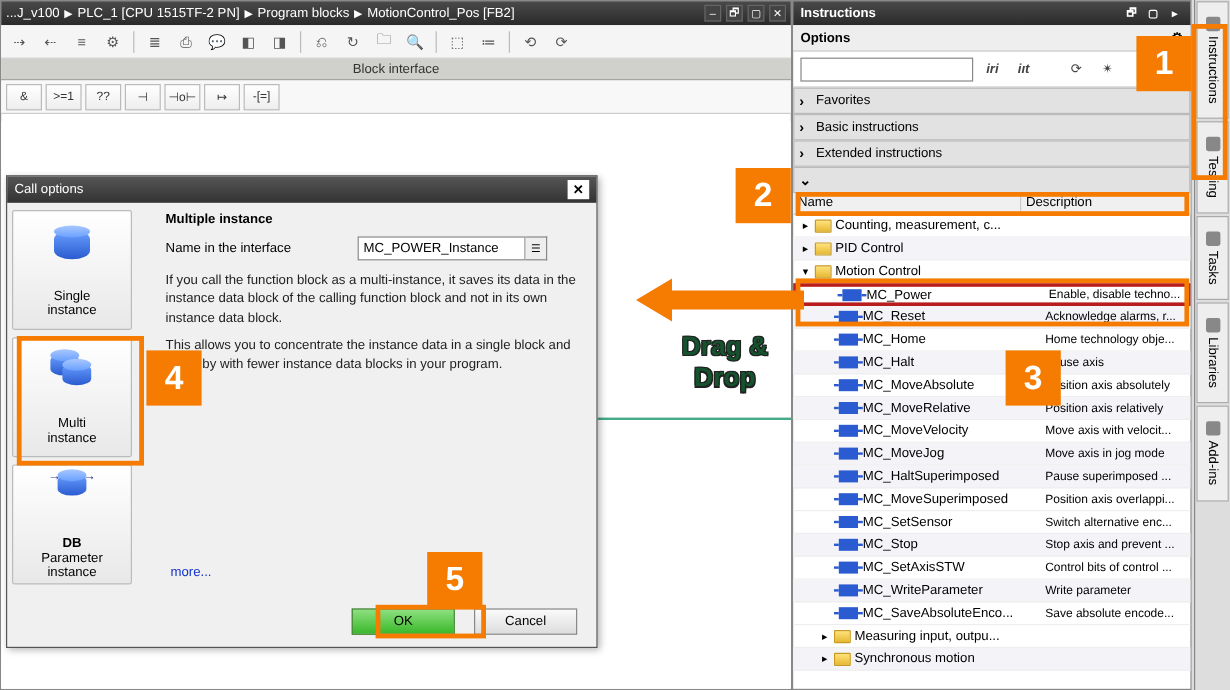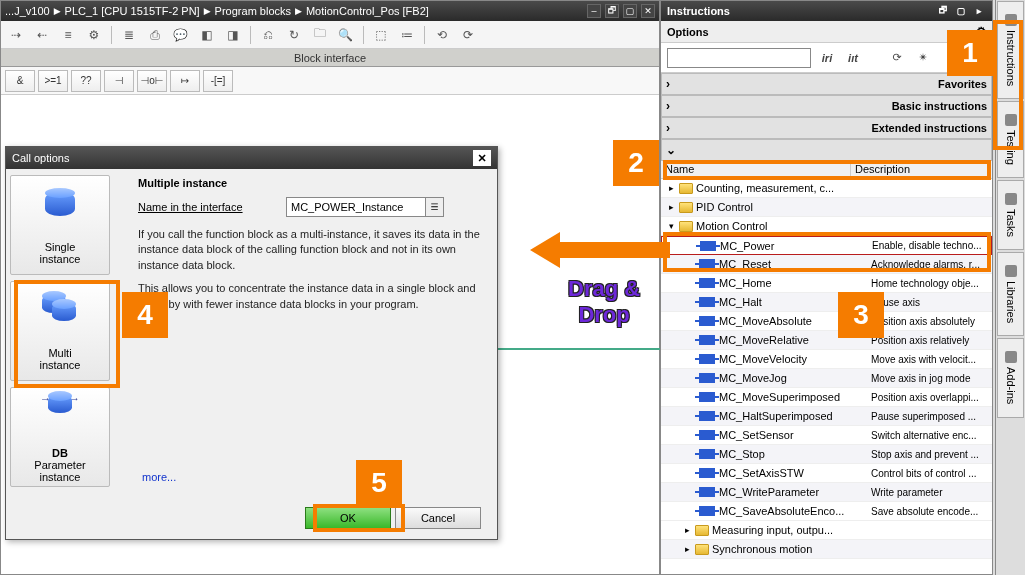--- a/index.html
+++ b/index.html
@@ -39,73 +39,73 @@
   .db-multi .db-cyl:nth-child(1){ left:0; top:0;}
   .db-multi .db-cyl:nth-child(2){ left:10px; top:8px;}
   .db-param { position: relative; width: 40px; height: 30px; }
   .db-param .db-cyl { width: 24px; height: 18px; margin: 0 auto; }
   .db-param .arrows { position:absolute; left:0; right:0; top: -4px; display:flex; justify-content:space-between; color:#2a3a90; font-size:10px; font-weight:bold;}
   .inst-opt .label { font-size: 11px; text-align: center; }
   
   .dialog-right { flex: 1; padding: 8px 12px; }
   .dialog-right h4 { font-size: 11px; font-weight: bold; margin-bottom: 8px; }
   .field-row { display: flex; align-items: center; margin-bottom: 10px; }
-  .field-row label { width: 148px; text-decoration: underline; }
+  .field-row label { width: 160px; }
   .field-row .inp-wrap { display: flex; align-items:flex-start; }
   .field-row input { width: 140px; height: 20px; border: 1px solid #888; padding: 0 4px; background:#fff; }
   .field-row .list-btn { width: 18px; height: 20px; border:1px solid #888; border-left:none; background:#eee; display:flex; align-items:center; justify-content:center; font-size:9px;}
   .dialog-right p { font-size: 11px; line-height: 1.4; margin-bottom: 8px; color: #222; }
   .more-link { color: #13c; text-decoration: none; position:absolute; bottom: 56px; left: 136px;}
   
-  .dialog-buttons { position: absolute; bottom: 10px; right: 16px; display: flex; gap: 4px; }
+  .dialog-buttons { position: absolute; bottom: 10px; right: 16px; display: flex; gap: 16px; }
   .dlg-btn { width: 86px; height: 22px; border: 1px solid #888; background: linear-gradient(#fafafa,#ddd); }
   .dlg-btn.ok { background: linear-gradient(#8de080,#3ab82a); border-color: #2a7a1a; }
   
   
   .inst-panel { position: absolute; right: 32px; top: 0; width: 333px; height: 575px; background: #fff; border: 1px solid #888; }
   .inst-title { background: linear-gradient(#4a4a4a,#2a2a2a); color: #fff; height: 20px; display: flex; align-items: center; padding: 0 6px; font-weight:bold;}
   .inst-title .win-ctrls { margin-left: auto; display: flex; gap: 4px; }
   .inst-title .win-ctrls span { width: 14px; height: 14px; font-size:9px; display:flex; align-items:center; justify-content:center;}
   .options-hdr { background: #eee; border-bottom: 1px solid #ccc; height: 22px; display: flex; align-items: center; padding: 0 6px; font-weight: bold; }
   .options-hdr .cog { margin-left:auto; }
   .search-row { height: 30px; display: flex; align-items: center; padding: 4px 6px; gap: 6px; border-bottom: 1px solid #ccc; }
   .search-row input { flex: 0 0 120px; height: 20px; border: 1px solid #888; }
   .search-row .srch-btn { width: 20px; height: 20px; display:flex; align-items:center; justify-content:center; color:#444;}
   
   .cat-hdr { background: #e2e2e2; border: 1px solid #bbb; height: 22px; display: flex; align-items: center; padding: 0 4px; cursor: pointer; }
   .cat-hdr .arrow { width: 14px; font-size: 12px; font-weight:bold; }
-  .cat-hdr .label { font-weight: bold; flex: 1; text-align: right; }
+  .cat-hdr .label { font-weight: normal; flex: 1; }
   
   .tree-hdr { display: flex; background: #f0f0f0; border-bottom: 1px solid #ccc; height: 18px; font-size: 10px; }
   .tree-hdr .col { padding: 2px 4px; }
   .col-name { width: 190px; border-right: 1px solid #ccc; }
   .col-desc { flex: 1; }
   
   .tree-body { }
   .tree-row { display: flex; align-items: center; height: 19px; padding-left: 4px; border-bottom: 1px solid #eee; }
   .tree-row.alt { background: #f4f4f8; }
   .tree-row .indent { display:inline-block; }
   .tree-row .tw { width:10px; display:inline-block; font-size: 9px; }
   .tree-row .folder { width: 14px; height: 11px; background: linear-gradient(#ffe27a,#e6b833); border: 1px solid #c89a1d; border-radius: 1px; display:inline-block; margin-right: 3px;}
   .tree-row .mc-ico { width: 16px; height: 10px; background: #2a5bd0; display: inline-block; margin-right: 4px; position:relative;}
   .tree-row .mc-ico::before { content:""; position:absolute; left:-4px; top:4px; width:4px; height:2px; background:#2a5bd0;}
   .tree-row .mc-ico::after { content:""; position:absolute; right:-4px; top:4px; width:4px; height:2px; background:#2a5bd0;}
   .tree-row .nm { display:inline-block; width: 150px; overflow:hidden; white-space:nowrap; text-overflow: ellipsis; }
   .tree-row .dsc { flex:1; overflow:hidden; white-space:nowrap; text-overflow: ellipsis; font-size: 10px; padding-left: 2px; }
-  .tree-row.hl { border: 1px solid #b91c1c; }
+  .tree-row.hl { border: 3px solid #b91c1c; }
   
   
   .side-tabs { position: absolute; right: 0; top: 0; width: 30px; height: 575px; background: #ddd; border-left: 1px solid #888; display: flex; flex-direction: column; }
   .side-tab { flex: 0 0 auto; writing-mode: vertical-rl; padding: 12px 4px; background: #eee; border: 1px solid #aaa; margin: 1px; font-size: 11px; text-align:center; display:flex; align-items:center; gap:4px;}
   .side-tab .dot { width: 12px; height: 12px; background: #888; border-radius: 2px; writing-mode: horizontal-tb;}
   
   
   .anno-box { position: absolute; border: 4px solid #f57c00; pointer-events: none; }
   .anno-num { position: absolute; width: 46px; height: 46px; background: #f57c00; color: #fff; font-size: 28px; font-weight: bold; display: flex; align-items: center; justify-content: center; pointer-events: none; }
-  .drag-label { position: absolute; color: #6d28d9; font-size: 22px; font-weight: 900; text-shadow: -1px -1px 0 #222, 1px -1px 0 #222, -1px 1px 0 #222, 1px 1px 0 #222; pointer-events:none; text-align:center;}
+  .drag-label { position: absolute; color: #14532d; font-size: 22px; font-weight: 900; text-shadow: -1px -1px 0 #222, 1px -1px 0 #222, -1px 1px 0 #222, 1px 1px 0 #222; pointer-events:none; text-align:center;}
   .arrow-svg { position: absolute; pointer-events: none; }
 </style>
 </head>
 <body>
 
 <div class="editor-area">
   <div class="title-bar">
     <span>...J_v100</span>
       <span class="crumb-sep">▶</span>
     <span>PLC_1 [CPU 1515TF-2 PN]</span>
@@ -319,31 +319,31 @@
         <span class="mc-ico"></span>
         <span class="nm">MC_MoveVelocity</span>
         <span class="dsc">Move axis with velocit...</span>
       </div>
       <div class="tree-row alt ">
         <span class="indent" style="width:34px"></span>
         <span class="mc-ico"></span>
         <span class="nm">MC_MoveJog</span>
         <span class="dsc">Move axis in jog mode</span>
       </div>
+      <div class="tree-row alt ">
+        <span class="indent" style="width:34px"></span>
+        <span class="mc-ico"></span>
+        <span class="nm">MC_HaltSuperimposed</span>
+        <span class="dsc">Pause superimposed ...</span>
+      </div>
       <div class="tree-row  ">
         <span class="indent" style="width:34px"></span>
         <span class="mc-ico"></span>
         <span class="nm">MC_MoveSuperimposed</span>
         <span class="dsc">Position axis overlappi...</span>
-      </div>
-      <div class="tree-row alt ">
-        <span class="indent" style="width:34px"></span>
-        <span class="mc-ico"></span>
-        <span class="nm">MC_HaltSuperimposed</span>
-        <span class="dsc">Pause superimposed ...</span>
       </div>
       <div class="tree-row  ">
         <span class="indent" style="width:34px"></span>
         <span class="mc-ico"></span>
         <span class="nm">MC_SetSensor</span>
         <span class="dsc">Switch alternative enc...</span>
       </div>
       <div class="tree-row alt ">
         <span class="indent" style="width:34px"></span>
         <span class="mc-ico"></span>

